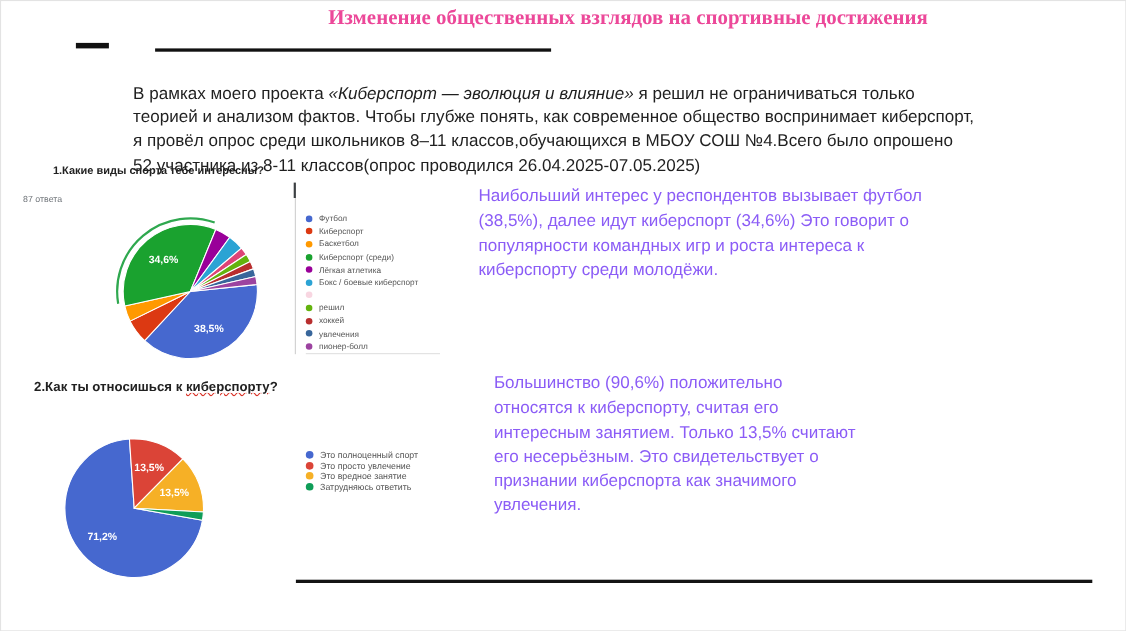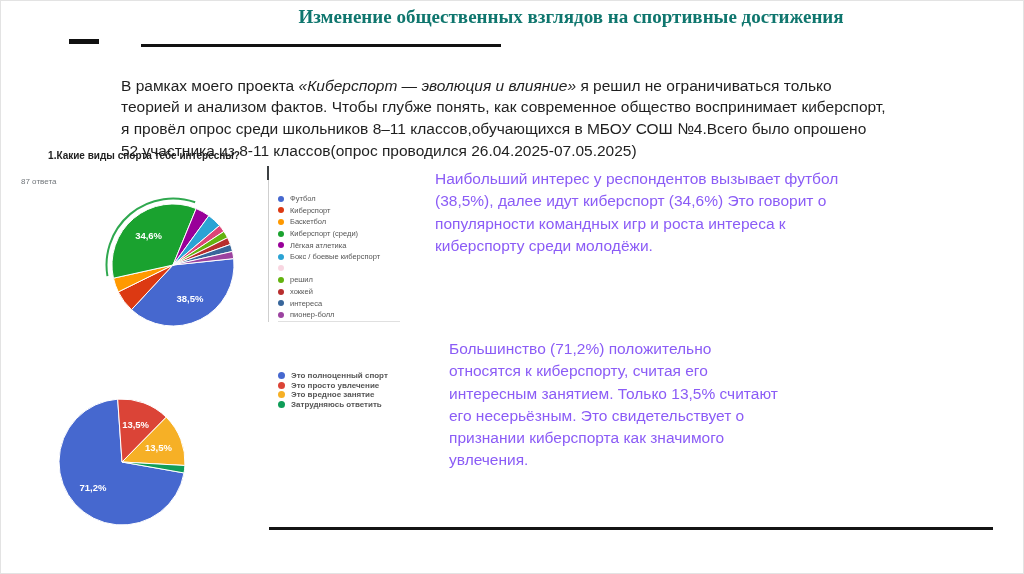--- a/index.html
+++ b/index.html
@@ -6,40 +6,40 @@
   .slide{
     position:relative;width:1024px;height:574px;background:#ffffff;
     border:1px solid #e3e3e3;box-sizing:border-box;overflow:hidden;
     font-family:"Liberation Sans",sans-serif;color:#202124;
   }
   .serif{font-family:Liberation Sans, sans-serif;}
   
   .title-dash{position:absolute;left:68px;top:38px;width:30px;height:5px;background:#111;}
   .slide-title{
     position:absolute;left:116px;top:5px;width:908px;text-align:center;
-    font-family:"Liberation Serif",serif;font-weight:bold;font-size:19px;color:#0f766e;
+    font-family:"Liberation Serif",serif;font-weight:bold;font-size:19px;color:#ec4899;
   }
   .title-underline{position:absolute;left:140px;top:43px;width:360px;height:3px;background:#111;}
   .intro{
     position:absolute;left:120px;top:58px;width:766px;
     font-size:15.5px;line-height:21.8px;color:#1f1f1f;
   }
   .intro em{font-style:italic;}
   
   .q-title{font-weight:bold;color:#212121;}
   .q1-title{position:absolute;left:18px;top:149px;width:250px;text-align:center;font-size:10px;}
   .responses{position:absolute;left:20px;top:176px;font-size:8px;color:#70757a;}
   .pie-svg{position:absolute;}
   #pie1{left:101px;top:193px;width:142px;height:142px;}
   #pie2{left:50px;top:390px;width:142px;height:142px;}
   .legend-vline-dark{position:absolute;left:266px;top:165px;width:2px;height:14px;background:#3c4043;}
   .legend-vline{position:absolute;left:267px;top:179px;width:1px;height:142px;background:#cfcfcf;}
   .legend{position:absolute;left:277px;}
   #legend1{top:192px;text-align:right;}
-  #legend2{top:370px;font-weight:bold;}
+  #legend2{top:408px;}
   .legend-row{display:flex;align-items:center;height:11.6px;}
   #legend2 .legend-row{height:9.5px;}
   .legend-dot{width:6px;height:6px;border-radius:50%;margin-right:6px;flex:0 0 6px;}
   #legend2 .legend-dot{width:7px;height:7px;flex-basis:7px;}
   .legend-label{font-size:7.5px;color:#555;white-space:nowrap;}
   #legend2 .legend-label{font-size:8px;}
   .legend-row.faded{opacity:0.22;}
   .legend-endline{position:absolute;left:277px;top:320px;width:122px;height:1px;background:#e0e0e0;}
   .analysis{position:absolute;font-size:15.5px;line-height:22.3px;color:#8b5cf6;}
   #analysis1{left:434px;top:167px;width:424px;}
@@ -118,31 +118,32 @@
       <div class="legend-row">
         <span class="legend-dot" style="background: rgb(99, 179, 14);"></span>
         <span class="legend-label">решил</span>
       </div>
       <div class="legend-row">
         <span class="legend-dot" style="background: rgb(184, 46, 46);"></span>
         <span class="legend-label">хоккей</span>
       </div>
       <div class="legend-row">
         <span class="legend-dot" style="background: rgb(56, 102, 155);"></span>
-        <span class="legend-label">интереса</span>
+        <span class="legend-label">увлечения</span>
       </div>
       <div class="legend-row">
         <span class="legend-dot" style="background: rgb(156, 67, 160);"></span>
         <span class="legend-label">пионер-болл</span>
       </div>
     </div>
   <div class="legend-endline"></div>
 
   <div id="analysis1" class="analysis serif">Наибольший интерес у респондентов вызывает футбол (38,5%), далее идут киберспорт (34,6%) Это говорит о популярности командных игр и роста интереса к киберспорту среди молодёжи.</div>
 
+  <div class="q-title q2-title"><span>2.Как ты относишься к </span><span class="sq">киберспорту</span><span>?</span></div>
 
   <svg id="pie2" class="pie-svg" viewBox="0 0 142 142">
       <path d="M 71 71 L 133.04 81.94 A 63 63 0 1 1 66.68 8.15 Z" fill="#4668CF" stroke="#ffffff" stroke-width="1" stroke-linejoin="round"></path>
       <path d="M 71 71 L 66.68 8.15 A 63 63 0 0 1 115.25 26.15 Z" fill="#DB4437" stroke="#ffffff" stroke-width="1" stroke-linejoin="round"></path>
       <path d="M 71 71 L 115.25 26.15 A 63 63 0 0 1 133.90 74.48 Z" fill="#F6B026" stroke="#ffffff" stroke-width="1" stroke-linejoin="round"></path>
       <path d="M 71 71 L 133.90 74.48 A 63 63 0 0 1 133.04 81.94 Z" fill="#0F9D58" stroke="#ffffff" stroke-width="1" stroke-linejoin="round"></path>
       <text x="42.0" y="100.1" text-anchor="middle" class="pct-label">71,2%</text>
       <text x="84.6" y="37.4" text-anchor="middle" class="pct-label">13,5%</text>
       <text x="107.4" y="59.9" text-anchor="middle" class="pct-label">13,5%</text>
     </svg>
@@ -159,16 +160,16 @@
       <div class="legend-row">
         <span class="legend-dot" style="background: rgb(246, 176, 38);"></span>
         <span class="legend-label">Это вредное занятие</span>
       </div>
       <div class="legend-row">
         <span class="legend-dot" style="background: rgb(15, 157, 88);"></span>
         <span class="legend-label">Затрудняюсь ответить</span>
       </div>
     </div>
 
-  <div id="analysis2" class="analysis serif">Большинство (71,2%) положительно относятся к киберспорту, считая его интересным занятием. Только 13,5% считают его несерьёзным. Это свидетельствует о признании киберспорта как значимого увлечения.</div>
+  <div id="analysis2" class="analysis serif">Большинство (90,6%) положительно относятся к киберспорту, считая его интересным занятием. Только 13,5% считают его несерьёзным. Это свидетельствует о признании киберспорта как значимого увлечения.</div>
 
   <div class="bottom-rule"></div>
 </div>
 
 </body></html>

